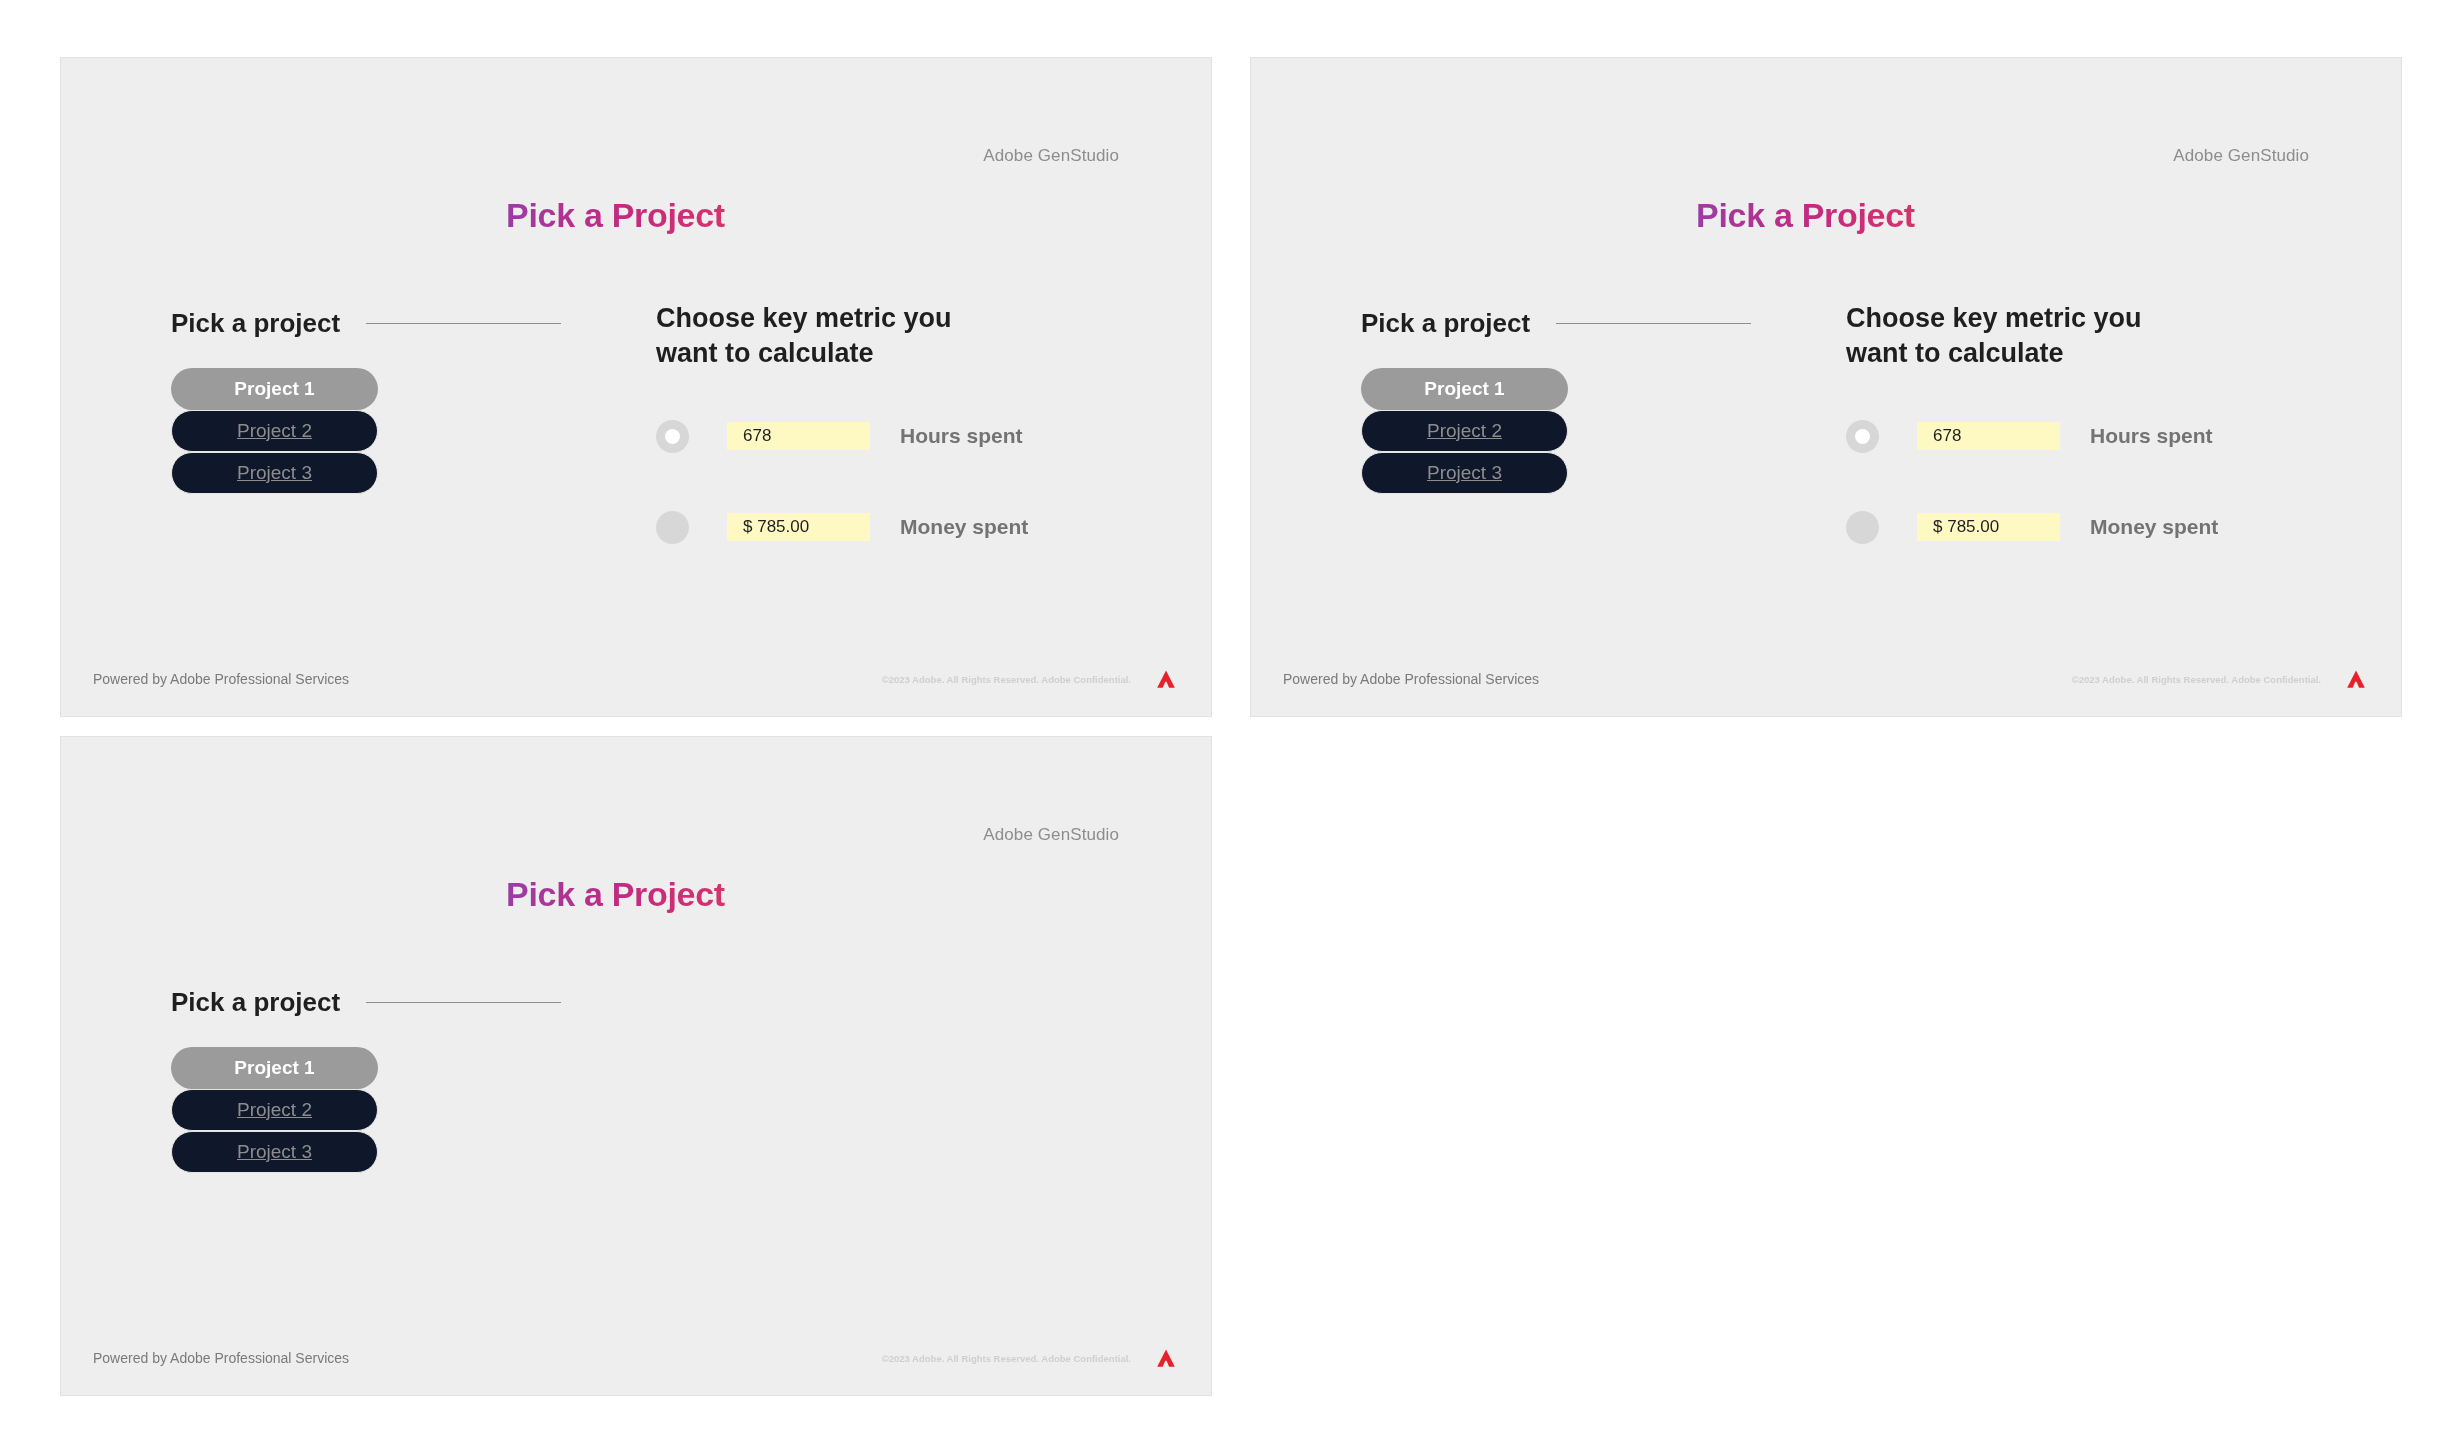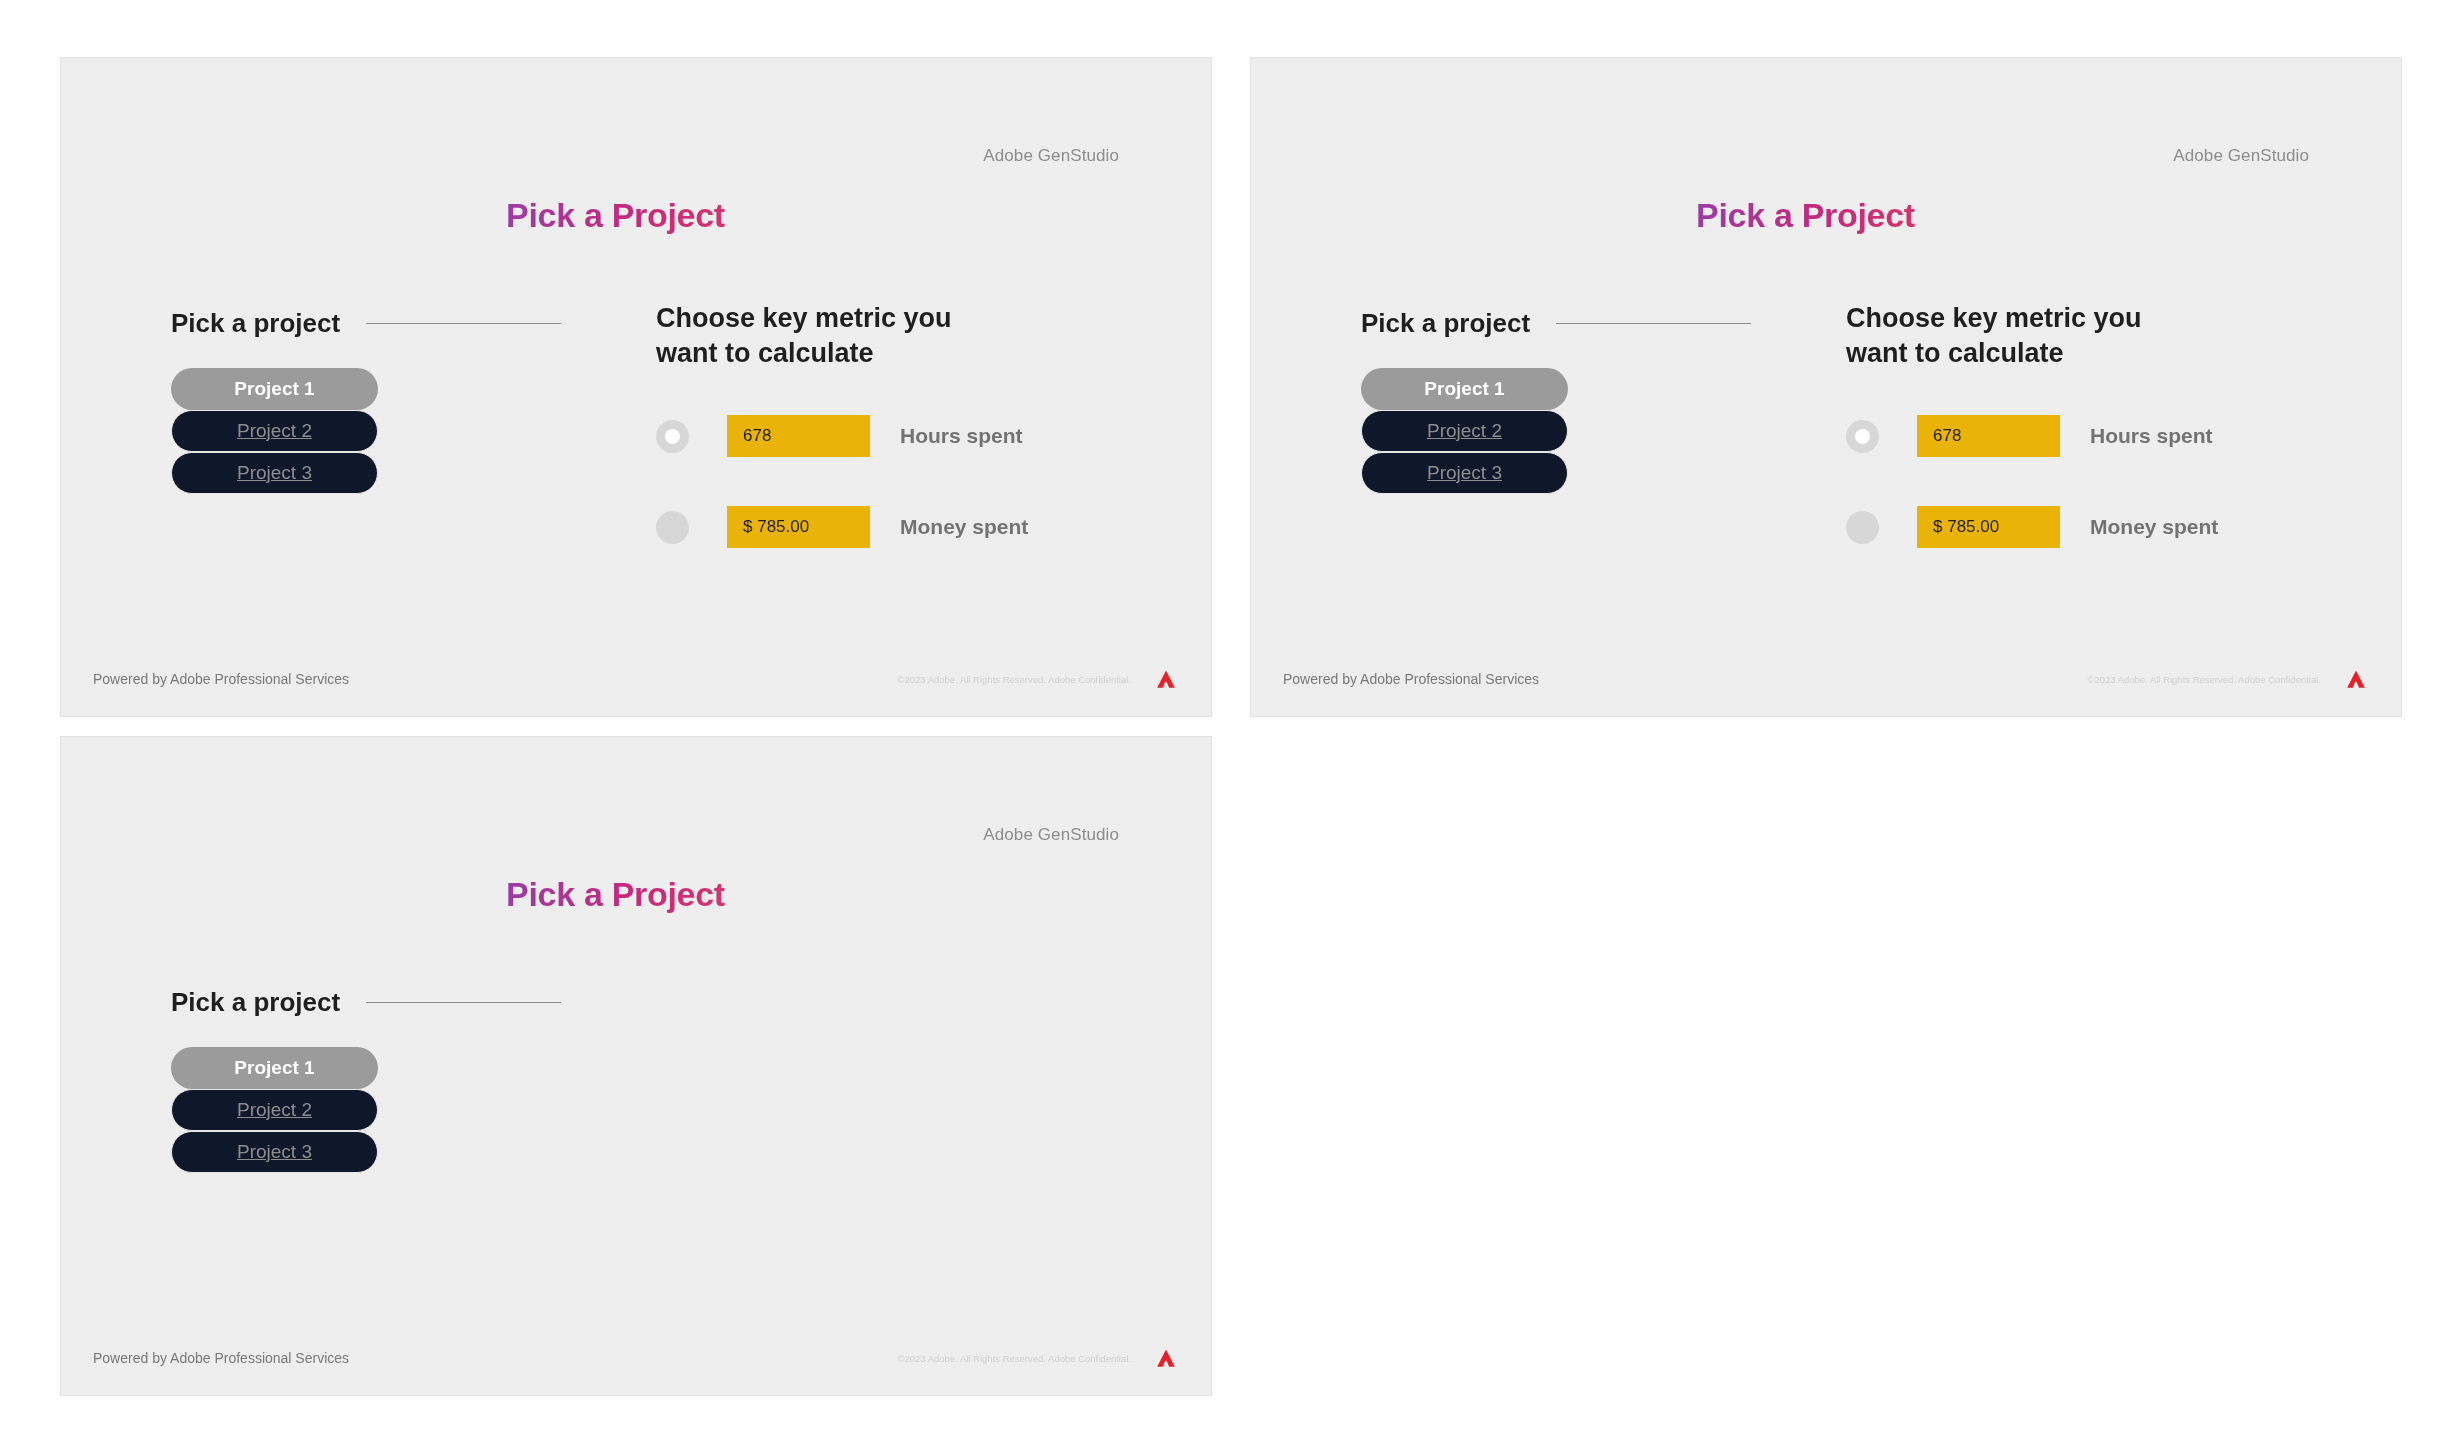--- a/index.html
+++ b/index.html
@@ -148,22 +148,22 @@
   .radio.on::after {
     content: "";
     width: 15px;
     height: 15px;
     border-radius: 50%;
     background: #ffffff;
   }
 
   .metric-input {
     width: 143px;
-    height: 42px;
-    background: #eab308;
+    height: 28px;
+    background: #fef9c3;
     margin-left: 38px;
     display: flex;
     align-items: center;
     padding-left: 16px;
     font-size: 17px;
     color: #1f1f1f;
     border: none;
     cursor: text;
   }
   .metric-label {
@@ -191,20 +191,21 @@
     font-weight: 400;
     color: #7a7a7a;
     white-space: nowrap;
   }
   .footer .copyright {
     position: absolute;
     right: 80px;
     font-size: 9.5px;
     color: #cfcfcf;
     white-space: nowrap;
+    font-weight: bold;
   }
   .footer .adobe-mark {
     position: absolute;
     right: 34px;
     width: 22px;
     height: 20px;
     display: flex;
     align-items: center;
     justify-content: center;
   }

